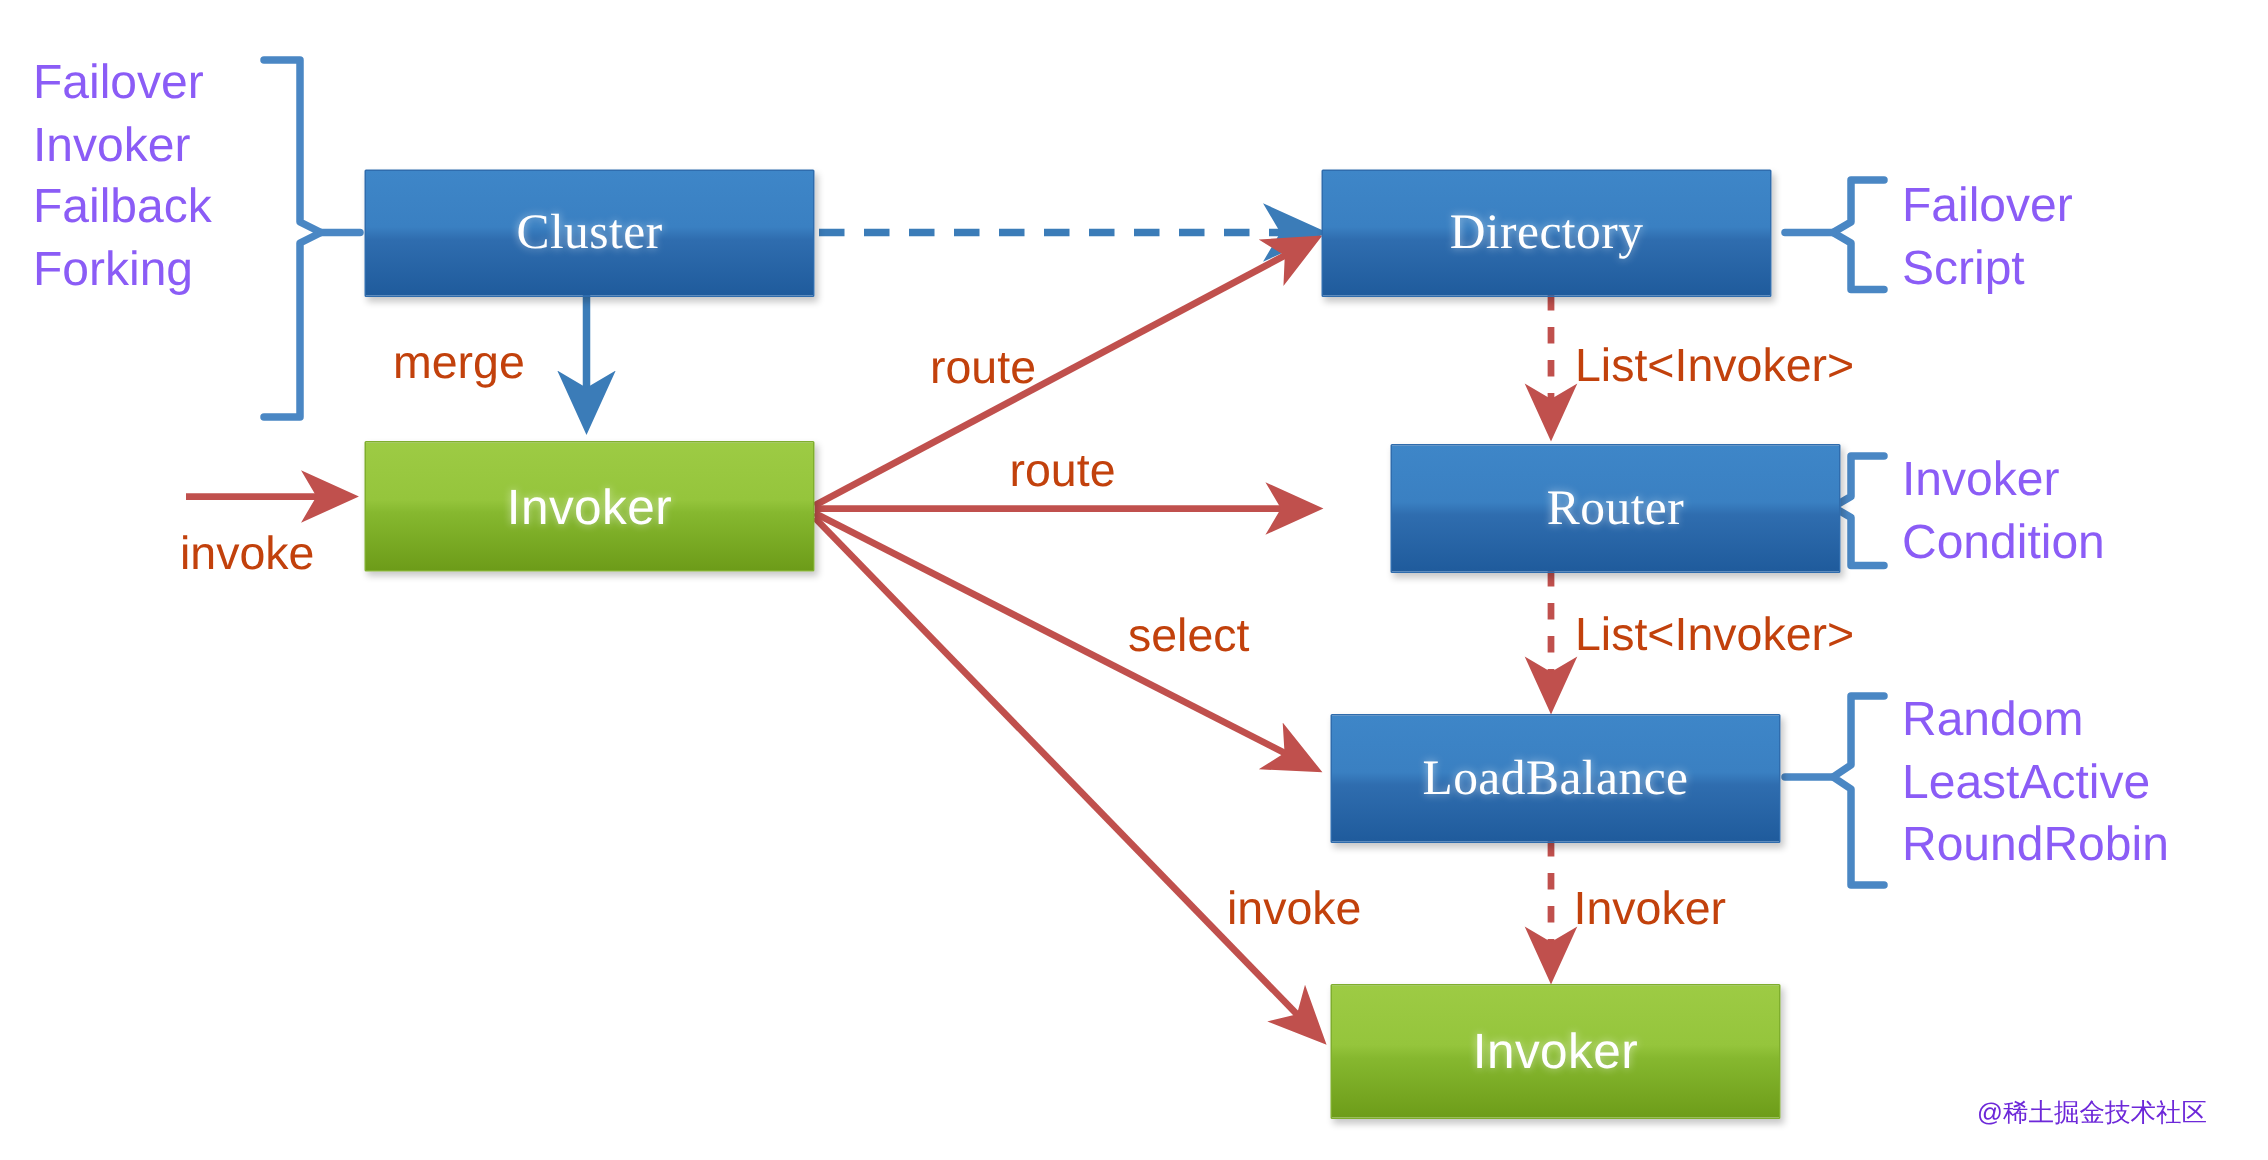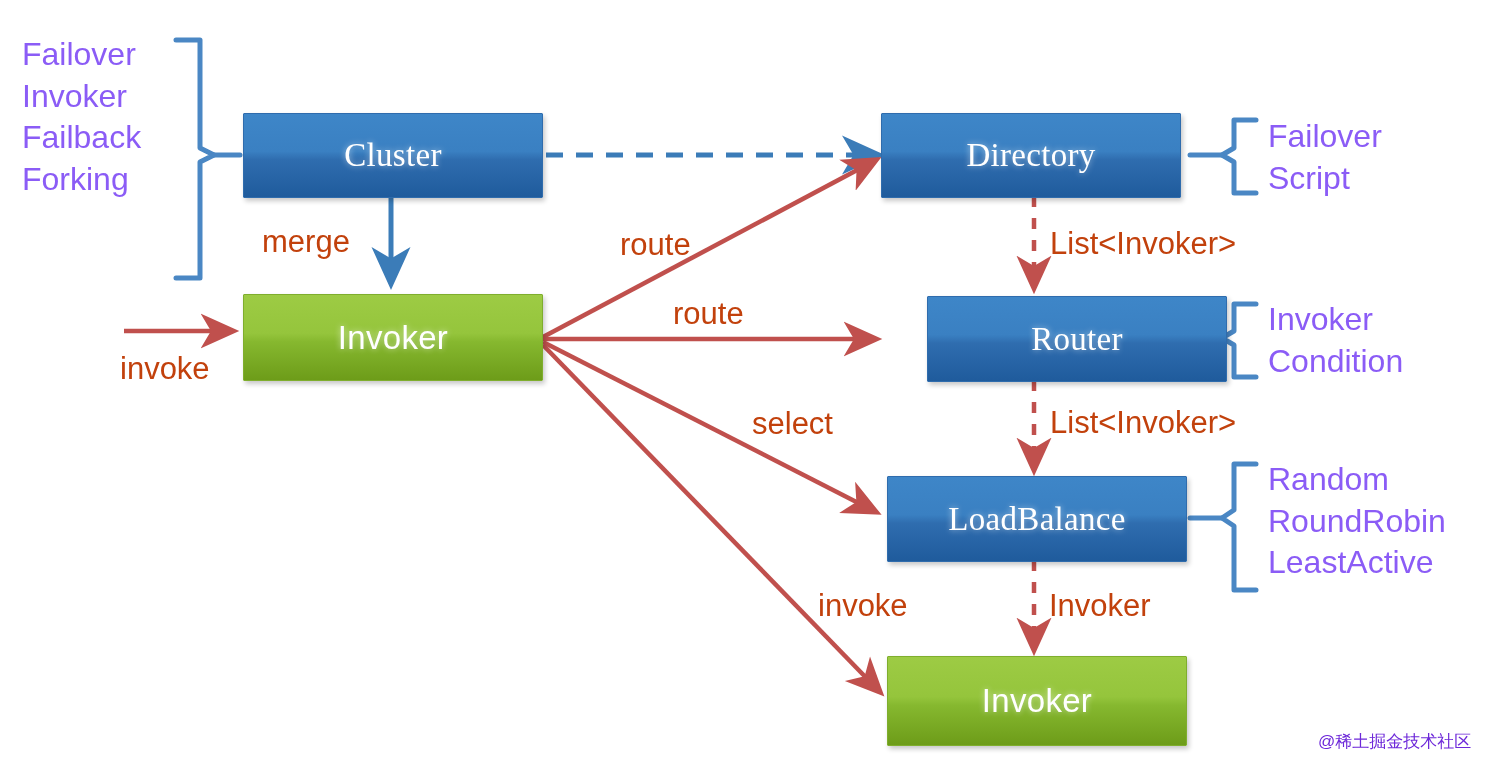--- a/index.html
+++ b/index.html
@@ -175,19 +175,19 @@
     <div>Script</div>
   </div>
 
   <div class="side-list" style="left:1268px; top:299px;">
     <div>Invoker</div>
     <div>Condition</div>
   </div>
 
   <div class="side-list" style="left:1268px; top:459px;">
     <div>Random</div>
+    <div>LeastActive</div>
     <div>RoundRobin</div>
-    <div>LeastActive</div>
   </div>
 
   <div class="watermark" style="left:1318px; top:730px;">@稀土掘金技术社区</div>
 
 </div>
 
 </body></html>

